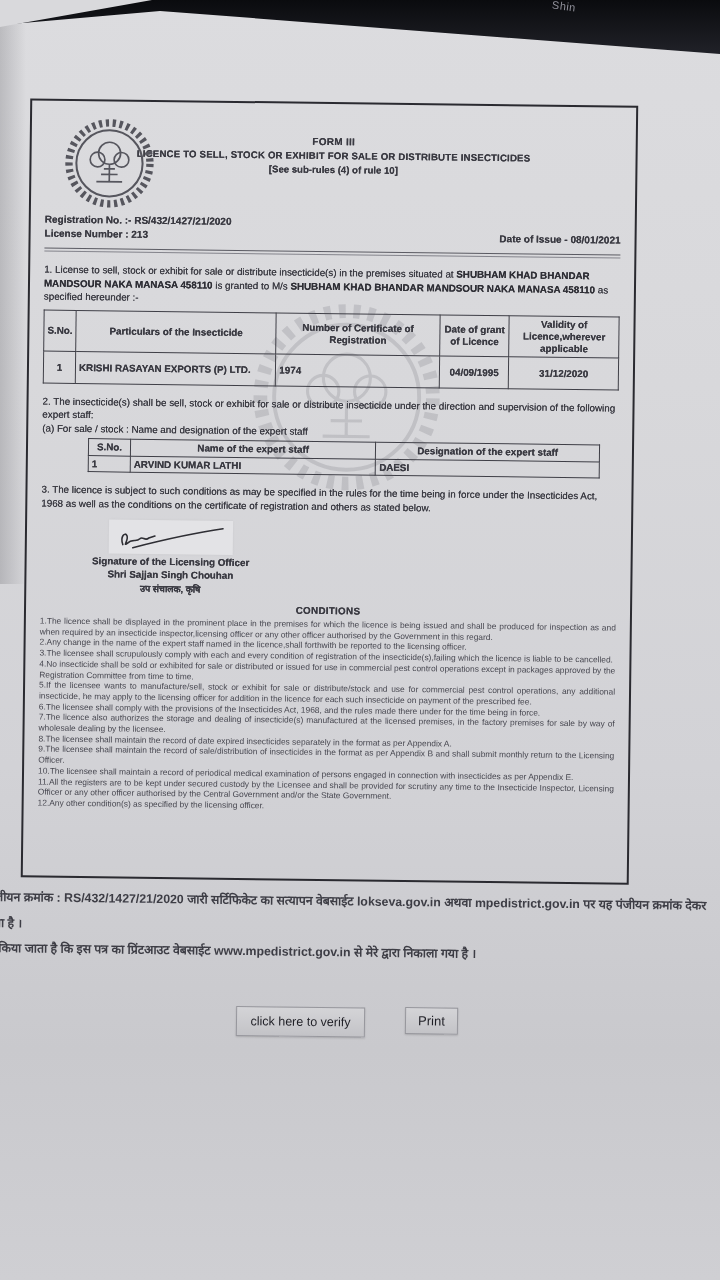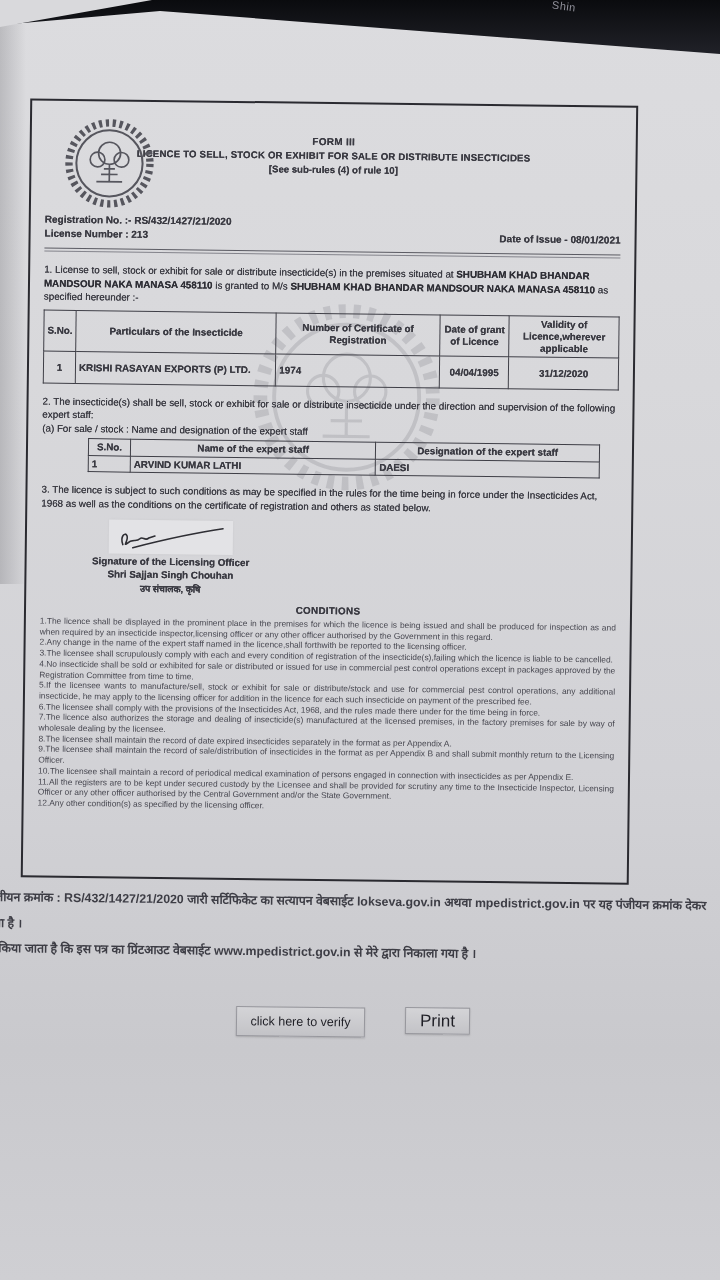--- a/index.html
+++ b/index.html
@@ -54,21 +54,21 @@
   .cond-title{text-align:center;font-weight:bold;font-size:9.8px;margin-top:8px;letter-spacing:.3px;}
   .conds{margin-top:3px;font-size:8.4px;line-height:10.7px;text-align:justify;color:#474750;}
 
   .f-line{position:absolute;white-space:nowrap;font-size:12.3px;font-weight:bold;color:#3d3d45;}
   .f1{left:-14px;top:889px;}
   .f2{left:-14px;top:915px;}
   .f3{left:-14px;top:940px;}
 
   .btn{position:absolute;border:1px solid #97979d;background:linear-gradient(180deg,#d4d4d7,#c3c3c7);color:#1f1f26;cursor:pointer;box-shadow:0 1px 2px rgba(0,0,0,.15);}
   .verify-btn{left:247px;top:1004px;width:129px;height:30px;font-size:12.5px;}
-  .print-btn{left:416px;top:1003px;width:65px;height:27px;font-size:17px;}
+  .print-btn{left:416px;top:1003px;width:53px;height:27px;font-size:13px;}
 </style>
 </head>
 <body>
 
 <div class="stage">
   <div class="paper"></div>
   <div class="left-shade"></div>
   <div class="dark-strip">
     <span class="shin">Shin</span>
   </div>
@@ -133,21 +133,21 @@
           <th>S.No.</th>
           <th>Particulars of the Insecticide</th>
           <th>Number of Certificate of Registration</th>
           <th>Date of grant of Licence</th>
           <th>Validity of Licence,wherever applicable</th>
         </tr>
         <tr>
           <td class="ctr">1</td>
           <td>KRISHI RASAYAN EXPORTS (P) LTD.</td>
           <td>1974</td>
-          <td class="ctr">04/04/1995</td>
+          <td class="ctr">04/09/1995</td>
           <td class="ctr">31/12/2020</td>
         </tr>
       </tbody>
         </table>
 
       <div class="clause txt">
         <div>2. The insecticide(s) shall be sell, stock or exhibit for sale or distribute insecticide under the direction and supervision of the following expert staff:</div>
         <div>(a) For sale / stock : Name and designation of the expert staff</div>
       </div>
 

